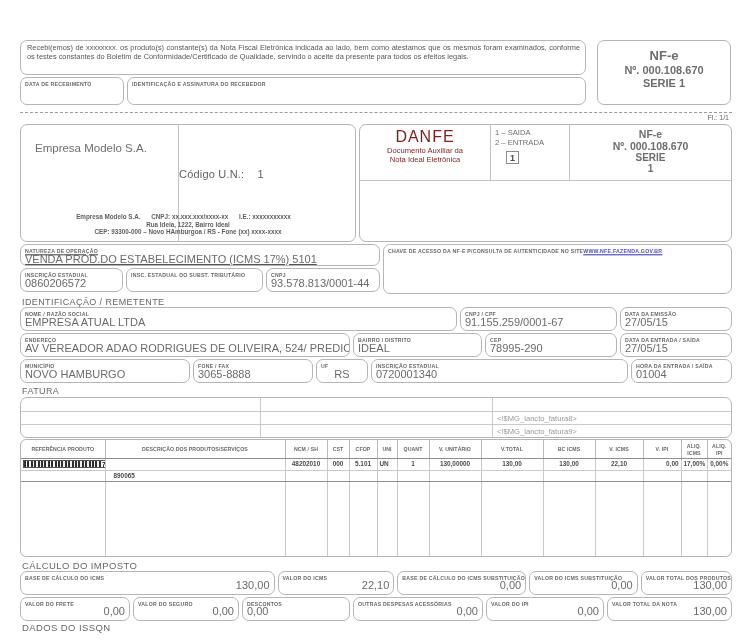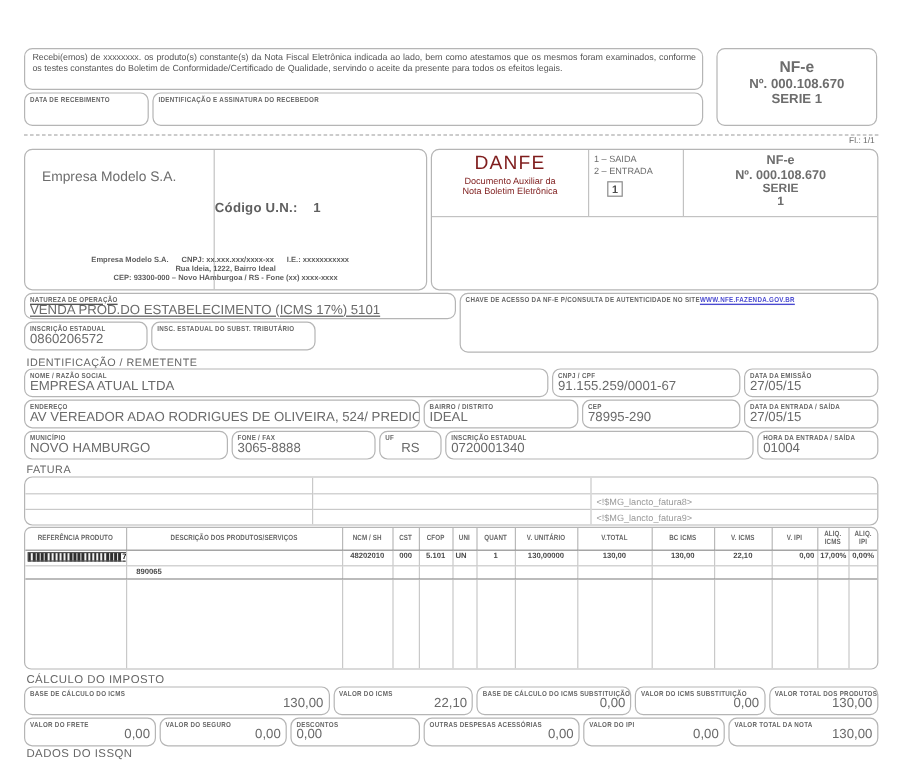--- a/index.html
+++ b/index.html
@@ -108,21 +108,21 @@
     display: flex; position: relative;
   }
   .emit-left {
     width: 158px; border-right: 1px solid #c2c2c2;
     padding: 17px 0 0 14px;
     font-size: 11.5px; color: #6d6d6d;
   }
   .emit-right {
     flex: 1;
     display: flex; align-items: center; justify-content: flex-start;
-    font-size: 11px; font-weight: bold; color: #5f5f5f;
+    font-size: 11px; font-weight: normal; color: #5f5f5f;
     padding-bottom: 18px;
   }
   .emit-right .un { letter-spacing: .2px; }
   .emit-right .unv { margin-left: 13px; }
   .emit-foot {
     position: absolute; left: 0; right: 0; bottom: 5px;
     text-align: center;
     font-size: 6.3px; line-height: 7.6px; color: #5e5e5e;
     font-weight: bold;
   }
@@ -280,21 +280,21 @@
         <div>Rua Ideia, 1222, Bairro Ideal</div>
         <div>CEP: 93300-000 – Novo HAmburgoa / RS - Fone (xx) xxxx-xxxx</div>
       </div>
     </div>
 
     <div class="danfe">
       <div class="danfe-top">
         <div class="d-title">
           <div class="big">DANFE</div>
           <div class="sub">Documento Auxiliar da</div>
-          <div class="sub">Nota Boletim Eletrônica</div>
+          <div class="sub">Nota Ideal Eletrônica</div>
         </div>
         <div class="d-tipo">
           <div>1 – SAIDA</div>
           <div>2 – ENTRADA</div>
           <div class="sq">1</div>
         </div>
         <div class="d-num">
           <div class="a">NF-e</div>
           <div class="b">Nº. 000.108.670</div>
           <div class="c">SERIE</div>
@@ -312,20 +312,24 @@
         <div class="val">VENDA PROD.DO ESTABELECIMENTO (ICMS 17%)    5101</div>
       </div>
       <div class="fieldrow">
         <div class="bx" style="width:103px">
           <div class="lbl">INSCRIÇÃO ESTADUAL</div>
           <div class="val">0860206572</div>
         </div>
         <div class="bx" style="width:137px">
           <div class="lbl">INSC. ESTADUAL DO SUBST. TRIBUTÁRIO</div>
           <div class="val"></div>
+        </div>
+        <div class="bx" style="width:114px">
+          <div class="lbl">CNPJ</div>
+          <div class="val">93.578.813/0001-44</div>
         </div>
       </div>
     </div>
     <div class="nat-right">
       <div class="bx chave">
         <div class="lbl">
           <span>CHAVE DE ACESSO DA NF-e P/CONSULTA DE AUTENTICIDADE NO SITE</span><a class="link" href="#">WWW.NFE.FAZENDA.GOV.BR</a>
         </div>
         <div class="val"></div>
       </div>

